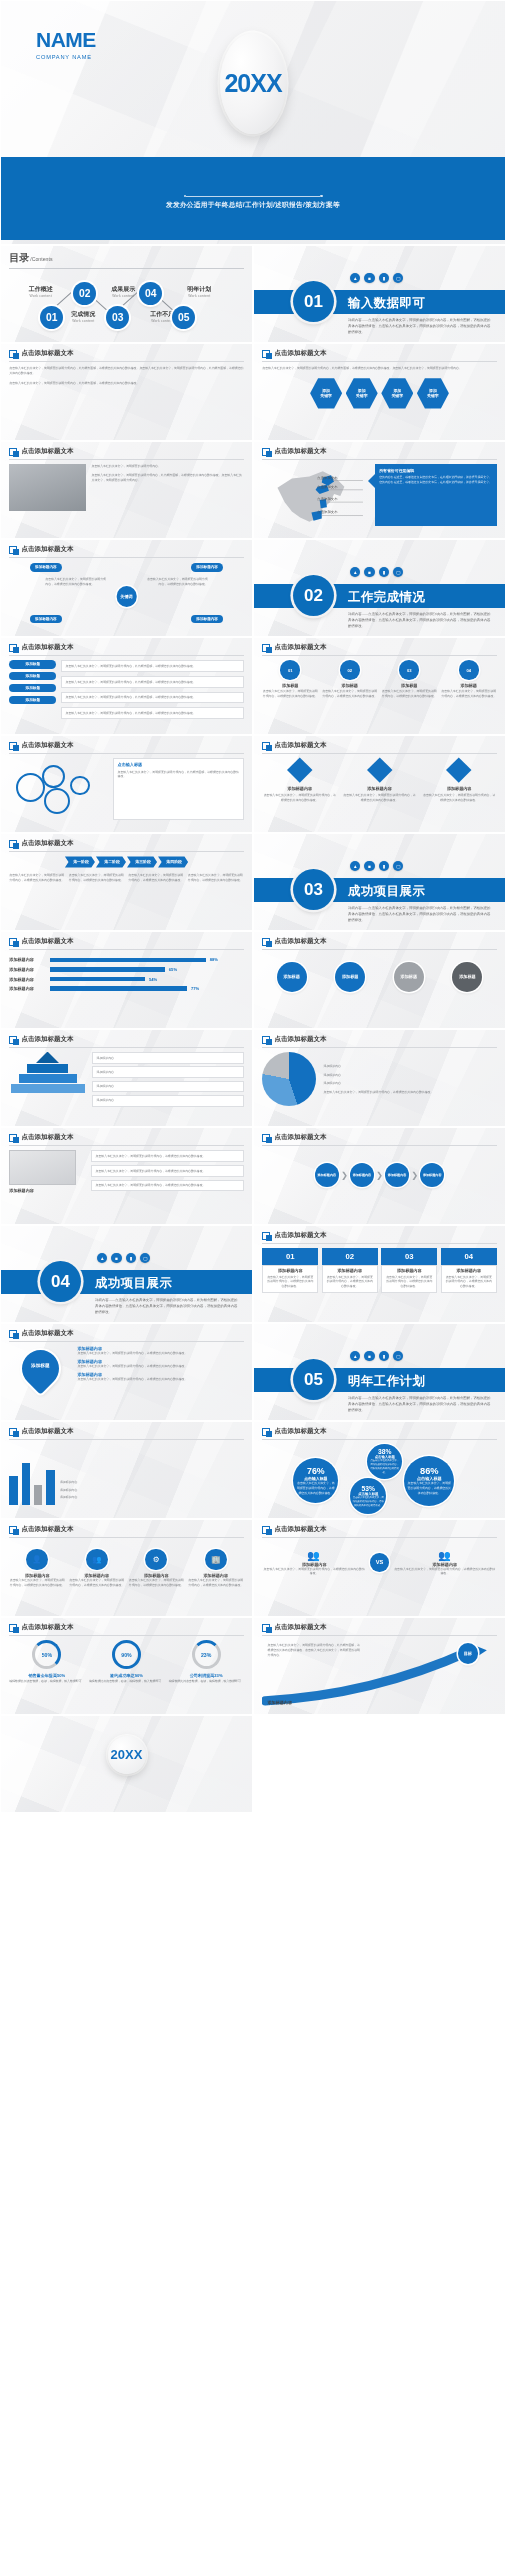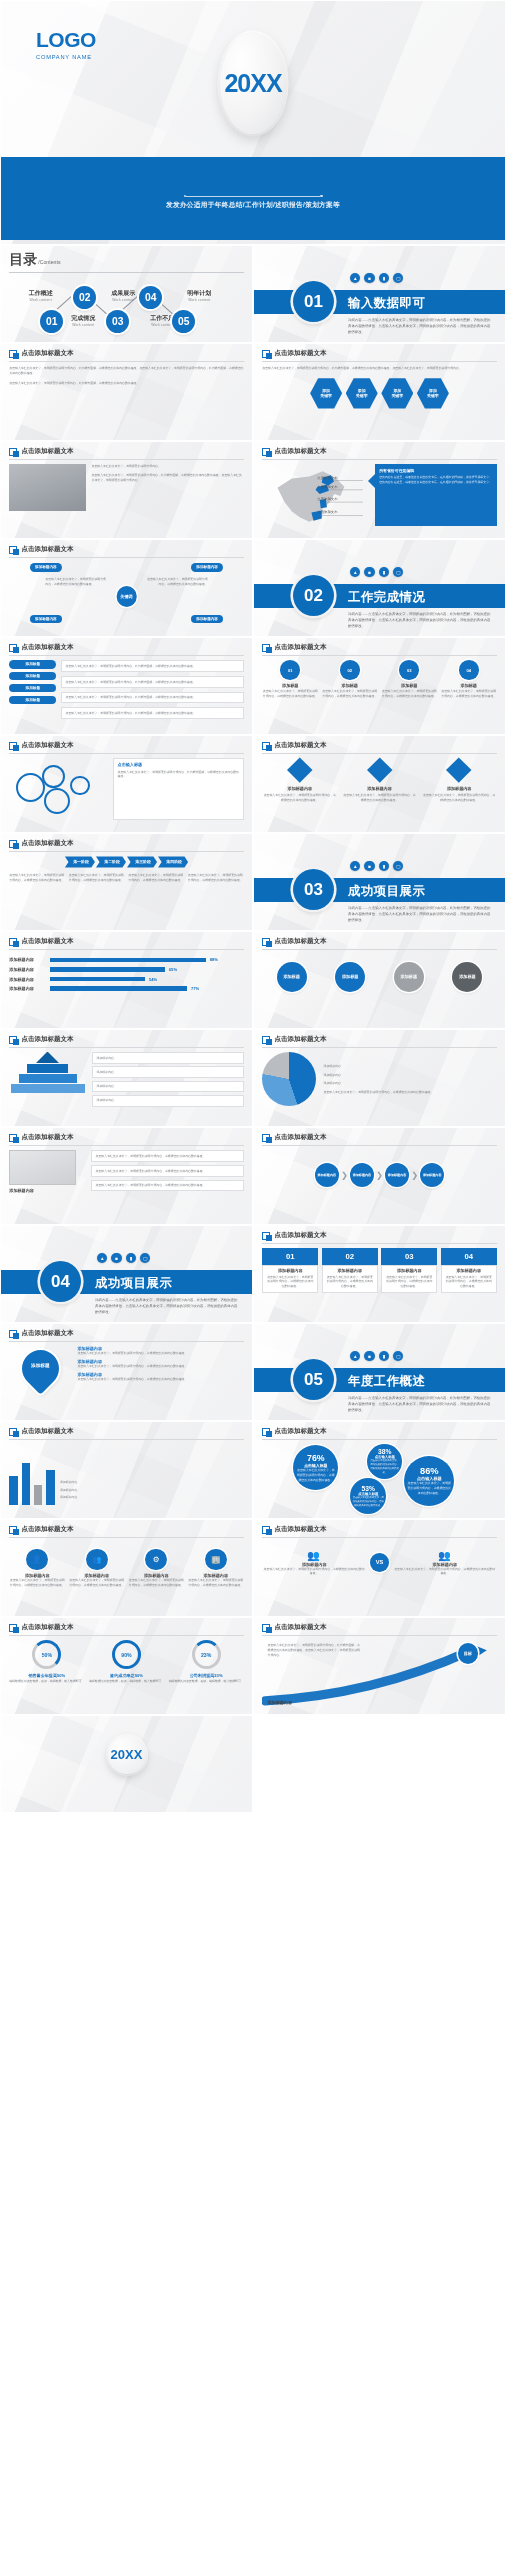--- a/index.html
+++ b/index.html
@@ -58,21 +58,21 @@
   .cover-band h2 { color:#eaf2fa; font-size:6.7px; margin-top:4.6px; letter-spacing:0.3px; }
 
   
   .sh { display:flex; align-items:center; gap:4.6px; padding-bottom:2.6px; border-bottom:0.5px solid #d6d8dc; margin-bottom:4.6px; }
   .sh-ico { width:7.7px; height:7.7px; border:0.8px solid #1270c0; position:relative; flex:none; }
   .sh-ico::after{content:"";position:absolute;right:-2.6px;bottom:-2.6px;width:5.7px;height:5.7px;background:#1270c0;}
   .sh-t { font-size:6.5px; font-weight:bold; color:#3a3a3a; }
 
   
   .toc-h { display:flex; align-items:baseline; gap:1px; border-bottom:0.5px solid #c9ccd1; padding-bottom:2.6px; margin-bottom:3.1px; }
-  .toc-h b { font-size:14px; color:#4a4a4a; }
+  .toc-h b { font-size:10px; color:#4a4a4a; }
   .toc-h s { text-decoration:none; font-size:5.2px; color:#6b6b6b; }
   .toc-wrap { position:relative; height:66px; }
   .toc-node { position:absolute; text-align:center; }
   .toc-circ { width:23px;height:23px;border-radius:50%;background:#1270c0;color:#fff;
     font-size:10.3px;font-weight:bold;display:flex;align-items:center;justify-content:center;
     box-shadow:0 0 0 2.1px #fff, 0 1.5px 3.6px rgba(0,0,0,.22); }
   .toc-lbl { position:absolute; text-align:center; width:40px; }
   .toc-lbl b { display:block; font-size:6px; color:#3c3c3c; }
   .toc-lbl s { display:block; text-decoration:none; font-size:3.4px; color:#8a8a8a; letter-spacing:0.2px; }
   .toc-line { position:absolute; height:0.5px; background:#8d9299; transform-origin:0 0; }
@@ -132,21 +132,21 @@
   .grid3{display:grid;grid-template-columns:repeat(3,1fr);gap:4.6px;}
   .ctr{text-align:center;}
 </style>
 </head>
 <body>
 
 <div class="deck">
 
   <div class="slide cover">
     <div class="cover-logo">
-      <div class="lg">LOGO</div>
+      <div class="lg">NAME</div>
       <div class="cn">COMPANY NAME</div>
     </div>
     <div class="cover-oval">
       <span>20XX</span>
     </div>
     <div class="cover-band">
       <div class="cover-rule">
           <i></i>
           <u></u>
           <i></i>
@@ -653,21 +653,21 @@
 
   <div class="slide sec">
     <div class="sec-icons">
       <i>▲</i>
         <i>■</i>
         <i>▮</i>
         <i>▢</i>
     </div>
     <div class="sec-band"></div>
     <div class="sec-num">05</div>
-    <div class="sec-title">年度工作概述</div>
+    <div class="sec-title">明年工作计划</div>
     <div class="sec-body">详细内容……点击输入本栏的具体文字，简明扼要的说明分项内容，此为概念图解，请根据您的具体内容酌情修改。点击输入本栏的具体文字，简明扼要的说明分项内容，请根据您的具体内容酌情修改。</div>
   </div>
 
   <div class="slide h190 pad">
     <div class="sh">
       <span class="sh-ico"></span>
       <span class="sh-t">点击添加标题文本</span>
     </div>
     <div class="row" style="gap:5.2px;align-items:flex-end;height:61px;">
       <div style="display:flex;align-items:flex-end;gap:4.1px;height:52px;">
@@ -683,21 +683,21 @@
       </div>
     </div>
   </div>
 
   <div class="slide h190 pad">
     <div class="sh">
       <span class="sh-ico"></span>
       <span class="sh-t">点击添加标题文本</span>
     </div>
     <div style="position:relative;height:68px;">
-      <div class="circ" style="position:absolute;left:31px;top:1px;width:45px;height:45px;padding:2.6px;">
+      <div class="circ" style="position:absolute;left:31px;top:14px;width:45px;height:45px;padding:2.6px;">
         <div style="font-size:8.8px;">76%</div>
         <div style="font-size:3.9px;">点击输入标题</div>
         <div class="tiny-w" style="font-weight:normal;">点击输入本栏的具体文字，简明扼要的说明分项内容，请根据您的具体内容酌情修改。</div>
       </div>
       <div class="circ" style="position:absolute;left:105px;top:0;width:35px;height:35px;padding:2.1px;">
         <div style="font-size:6.7px;">38%</div>
         <div style="font-size:3.4px;">点击输入标题</div>
         <div class="tiny-w" style="font-weight:normal;font-size:2.4px;">点击输入本栏的具体文字，简明扼要的说明分项内容，请根据您的具体内容酌情修改。</div>
       </div>
       <div class="circ" style="position:absolute;left:88px;top:34px;width:36px;height:36px;padding:2.1px;">

